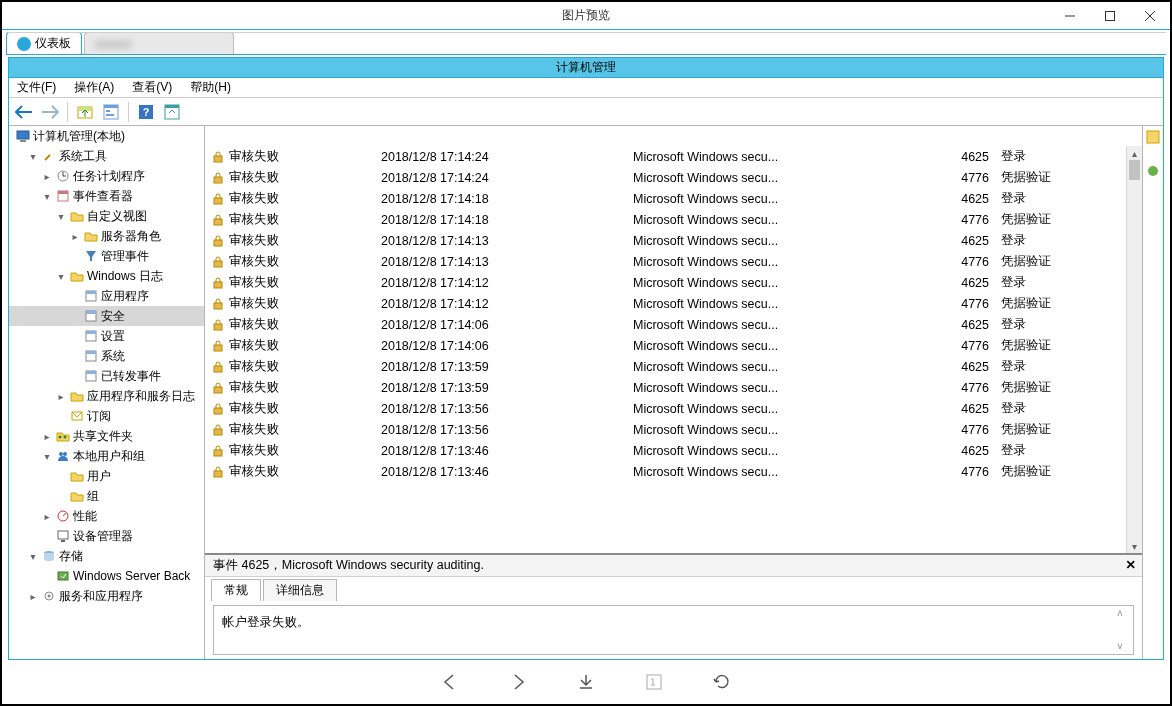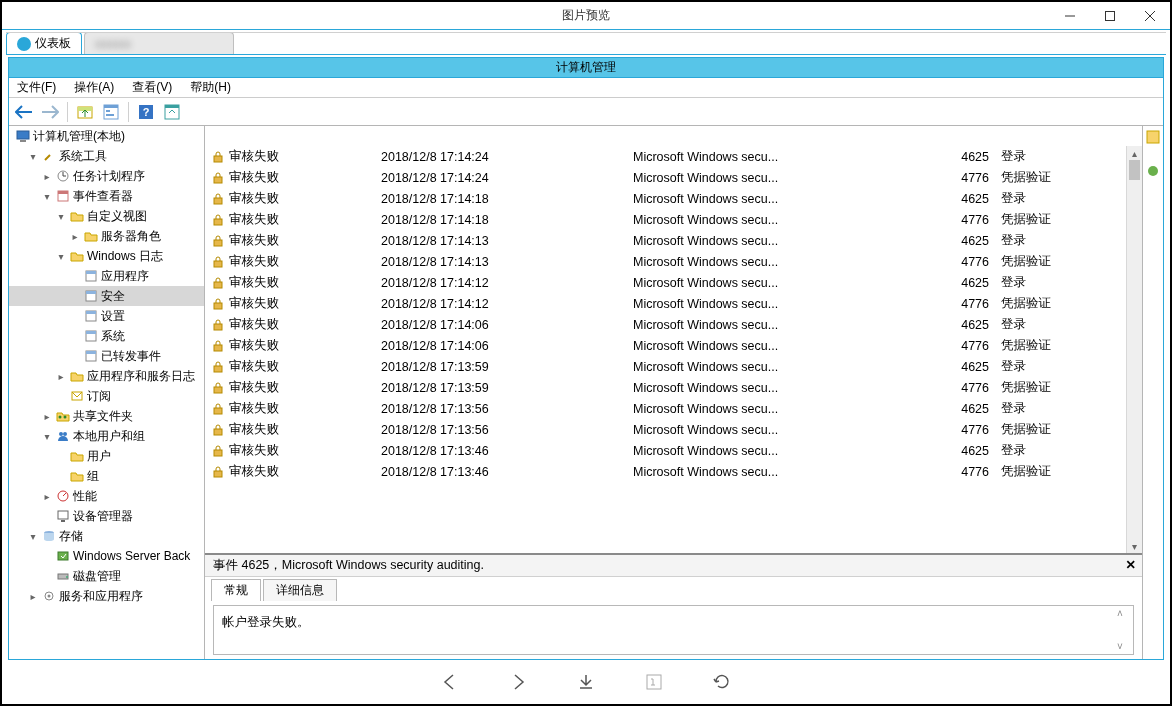--- a/index.html
+++ b/index.html
@@ -231,20 +231,29 @@
                 </div>
               <div class="tree-row indent-5">
                   <span class="tw-exp">▸</span>
                   <span class="tw-icon">
                     <svg width="14" height="14">
                       <path d="M1 4 h5 l1 2 h6 v6 h-12 z" fill="#f7d36b" stroke="#c9a600"></path>
                     </svg>
                   </span>
                   <span>服务器角色</span>
                 </div>
+              <div class="tree-row indent-5">
+                  <span class="tw-exp"></span>
+                  <span class="tw-icon">
+                    <svg width="14" height="14">
+                      <path d="M2 2 h10 L8 8 v4 h-2 v-4 z" fill="#4a7fb5"></path>
+                    </svg>
+                  </span>
+                  <span>管理事件</span>
+                </div>
               <div class="tree-row indent-4">
                   <span class="tw-exp">▾</span>
                   <span class="tw-icon">
                     <svg width="14" height="14">
                       <path d="M1 4 h5 l1 2 h6 v6 h-12 z" fill="#f7d36b" stroke="#c9a600"></path>
                     </svg>
                   </span>
                   <span>Windows 日志</span>
                 </div>
               <div class="tree-row indent-5">
@@ -388,30 +397,20 @@
                 </div>
               <div class="tree-row indent-3">
                   <span class="tw-exp"></span>
                   <span class="tw-icon">
                     <svg width="14" height="14">
                       <rect x="2" y="3" width="10" height="8" fill="#6ab04c" stroke="#3d7a2c"></rect>
                       <path d="M5 7 l2 2 l3 -4" stroke="#fff" fill="none"></path>
                     </svg>
                   </span>
                   <span>Windows Server Back</span>
-                </div>
-              <div class="tree-row indent-3">
-                  <span class="tw-exp"></span>
-                  <span class="tw-icon">
-                    <svg width="14" height="14">
-                      <rect x="2" y="5" width="10" height="5" fill="#bbb" stroke="#777"></rect>
-                      <circle cx="11" cy="8" r="1" fill="#4a7"></circle>
-                    </svg>
-                  </span>
-                  <span>磁盘管理</span>
                 </div>
               <div class="tree-row indent-2">
                   <span class="tw-exp">▸</span>
                   <span class="tw-icon">
                     <svg width="14" height="14">
                       <circle cx="7" cy="7" r="4" fill="none" stroke="#888"></circle>
                       <circle cx="7" cy="7" r="1.5" fill="#888"></circle>
                     </svg>
                   </span>
                   <span>服务和应用程序</span>

